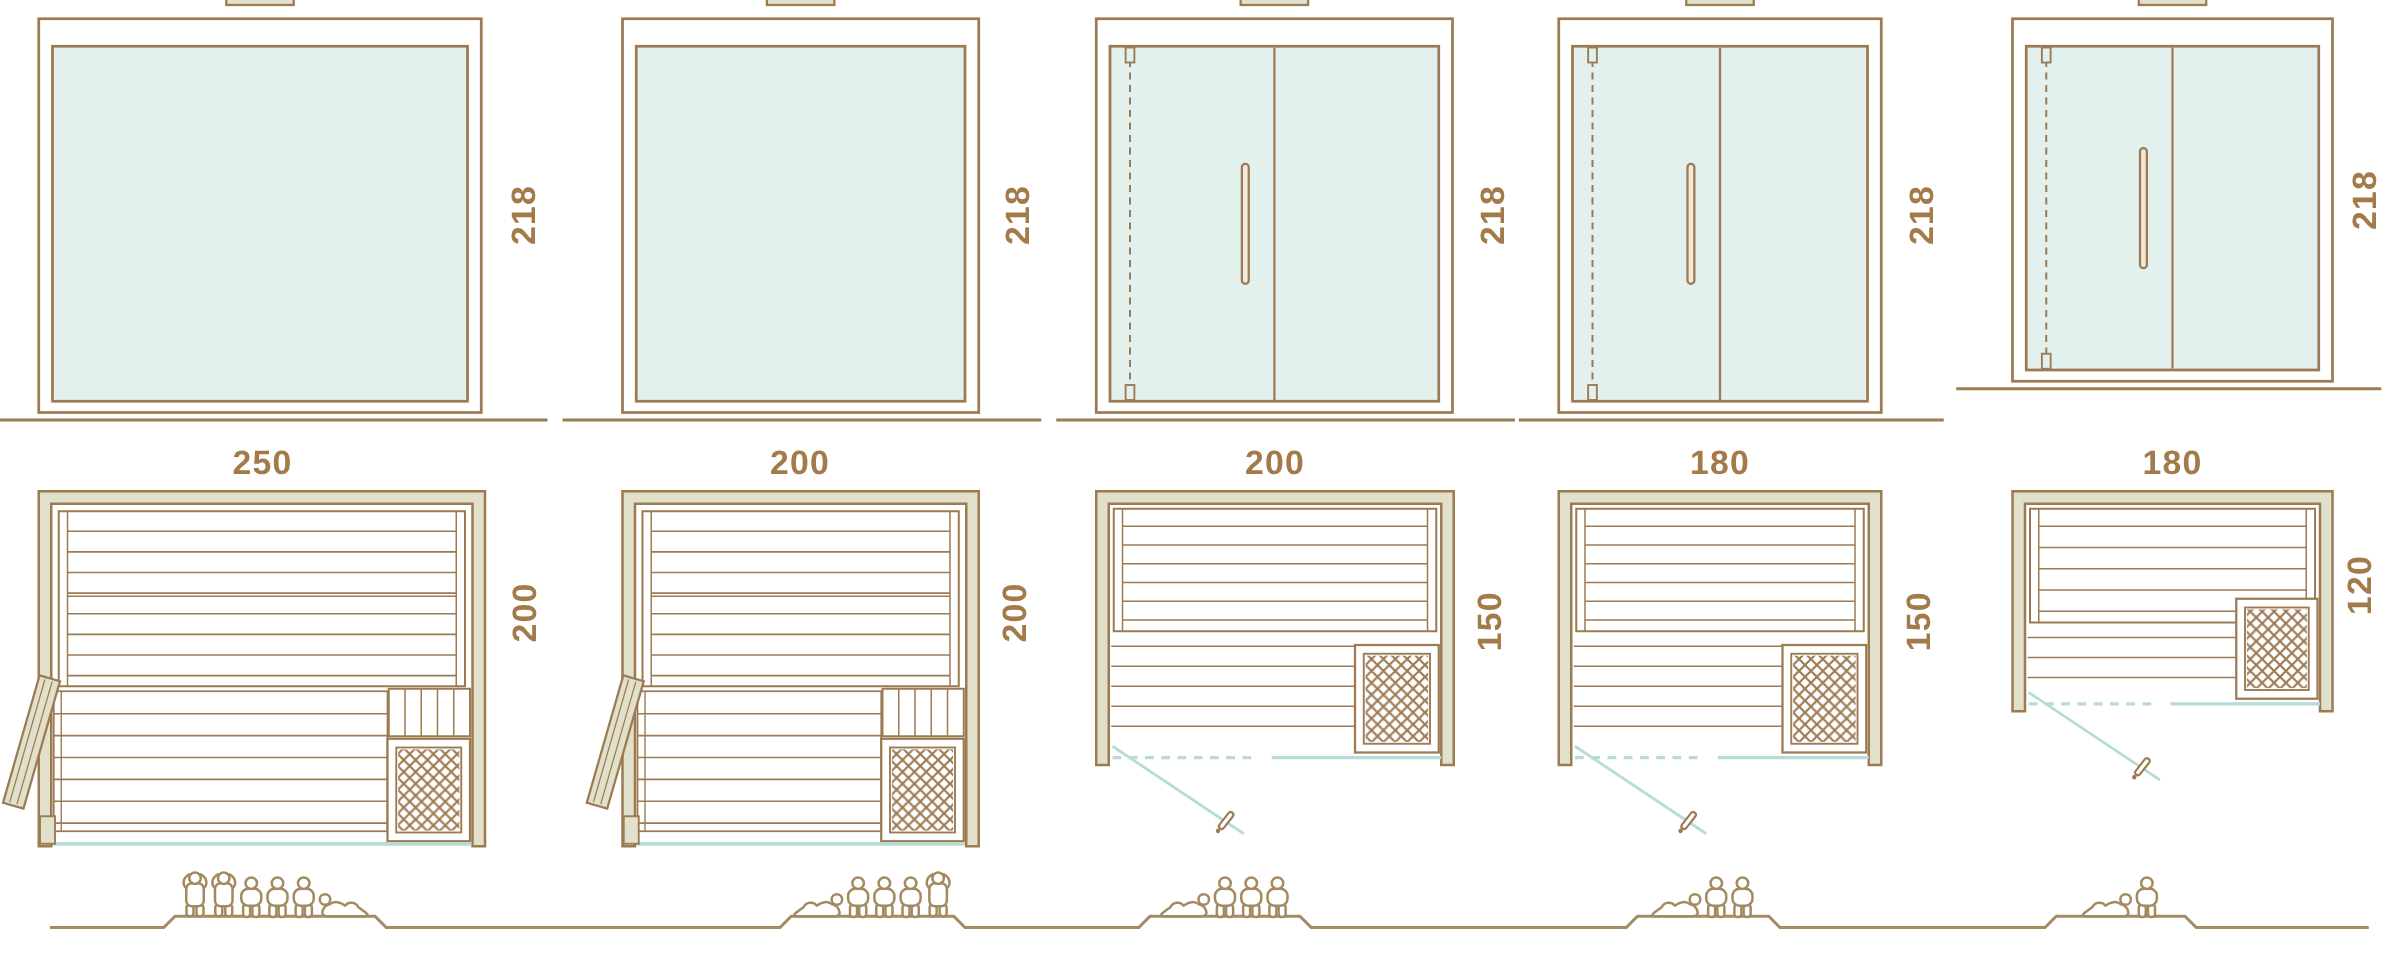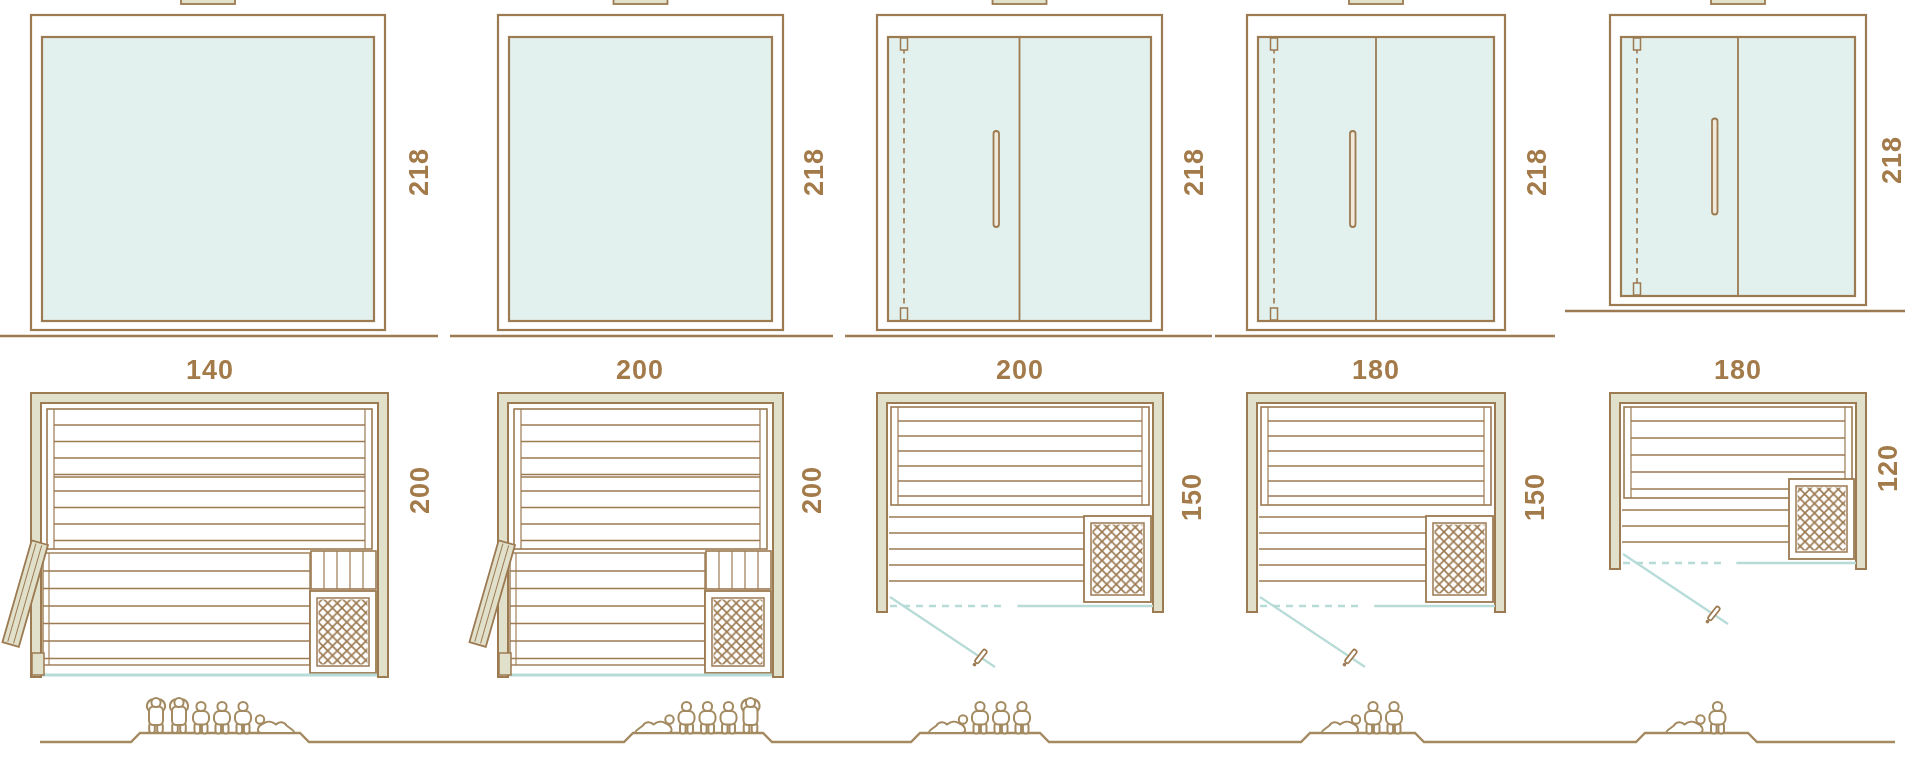--- a/index.html
+++ b/index.html
@@ -382,21 +382,21 @@
         </g>
       </g>
     </svg>
 
   <div class="dim vert" style="left:374px;top:157px">218</div>
   <div class="dim vert" style="left:769px;top:157px">218</div>
   <div class="dim vert" style="left:1149px;top:157px">218</div>
   <div class="dim vert" style="left:1492px;top:157px">218</div>
   <div class="dim vert" style="left:1847px;top:145px">218</div>
 
-  <div class="dim" style="left:165px;top:355px">140</div>
+  <div class="dim" style="left:165px;top:355px">250</div>
   <div class="dim" style="left:595px;top:355px">200</div>
   <div class="dim" style="left:975px;top:355px">200</div>
   <div class="dim" style="left:1331px;top:355px">180</div>
   <div class="dim" style="left:1693px;top:355px">180</div>
 
   <div class="dim vert" style="left:375px;top:475px">200</div>
   <div class="dim vert" style="left:767px;top:475px">200</div>
   <div class="dim vert" style="left:1147px;top:482px">150</div>
   <div class="dim vert" style="left:1490px;top:482px">150</div>
   <div class="dim vert" style="left:1843px;top:453px">120</div>

